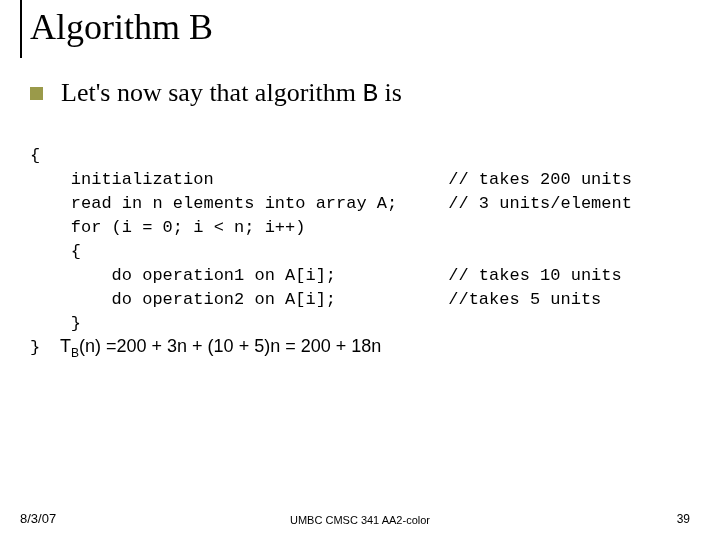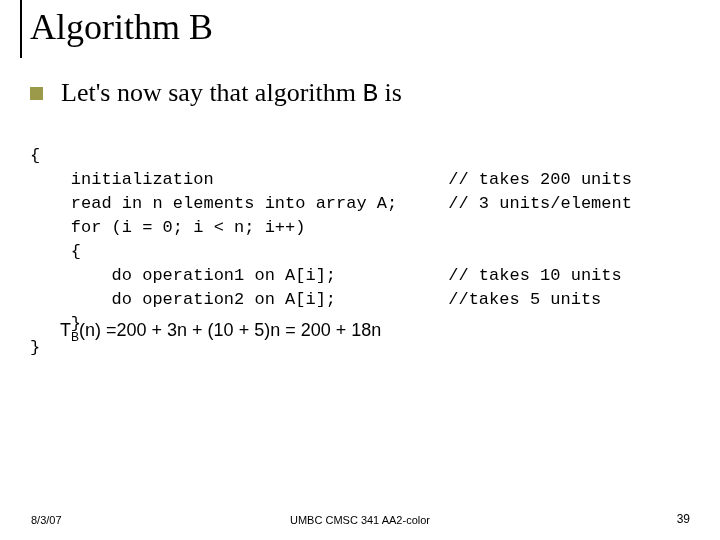--- a/index.html
+++ b/index.html
@@ -60,34 +60,34 @@
     left: 30px;
     top: 120px;
     font-family: "Courier New", Courier, monospace;
     font-size: 17px;
     line-height: 24px;
     white-space: pre;
   }
   .formula {
     position: absolute;
     left: 60px;
-    top: 320px;
+    top: 336px;
     font-family: Arial, Helvetica, sans-serif;
     font-size: 18px;
   }
   .formula sub {
     font-size: 12px;
     vertical-align: sub;
   }
   .footer-left {
     position: absolute;
-    left: 31px;
+    left: 20px;
     bottom: 14px;
     font-family: Arial, Helvetica, sans-serif;
-    font-size: 11px;
+    font-size: 13px;
     color: #000;
   }
   .footer-center {
     position: absolute;
     left: 0;
     right: 0;
     bottom: 14px;
     text-align: center;
     font-family: Arial, Helvetica, sans-serif;
     font-size: 11px;

